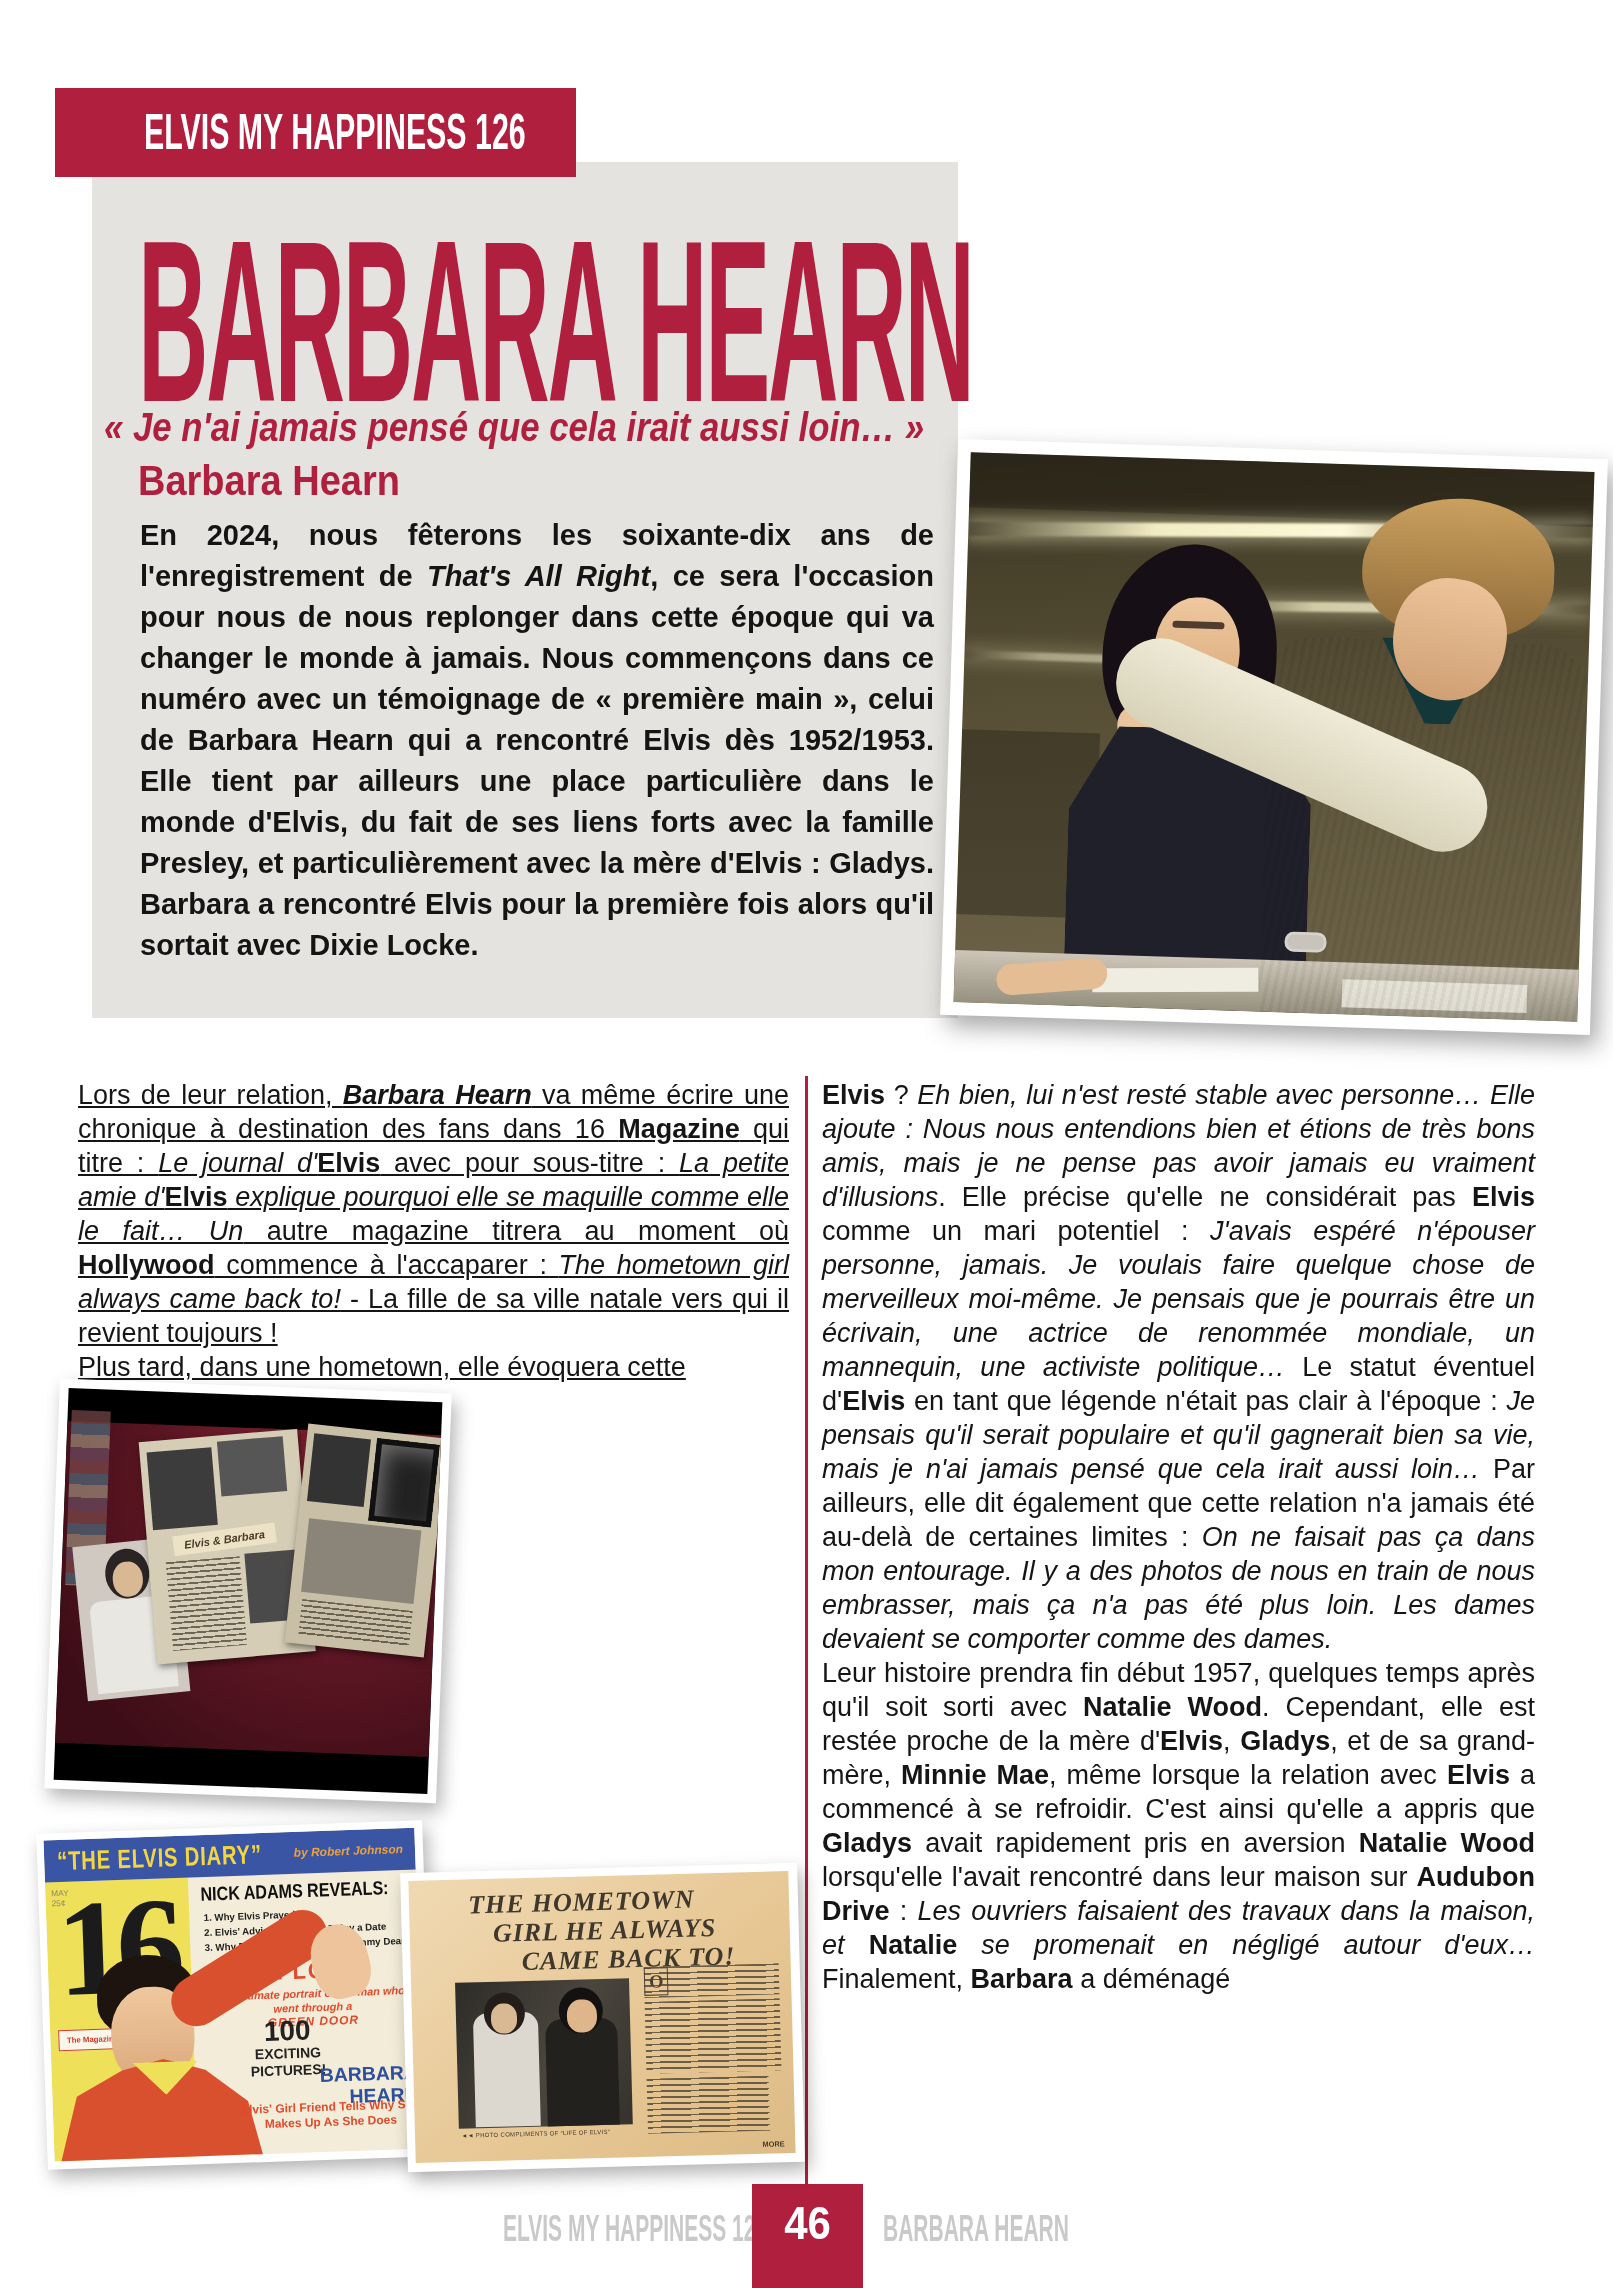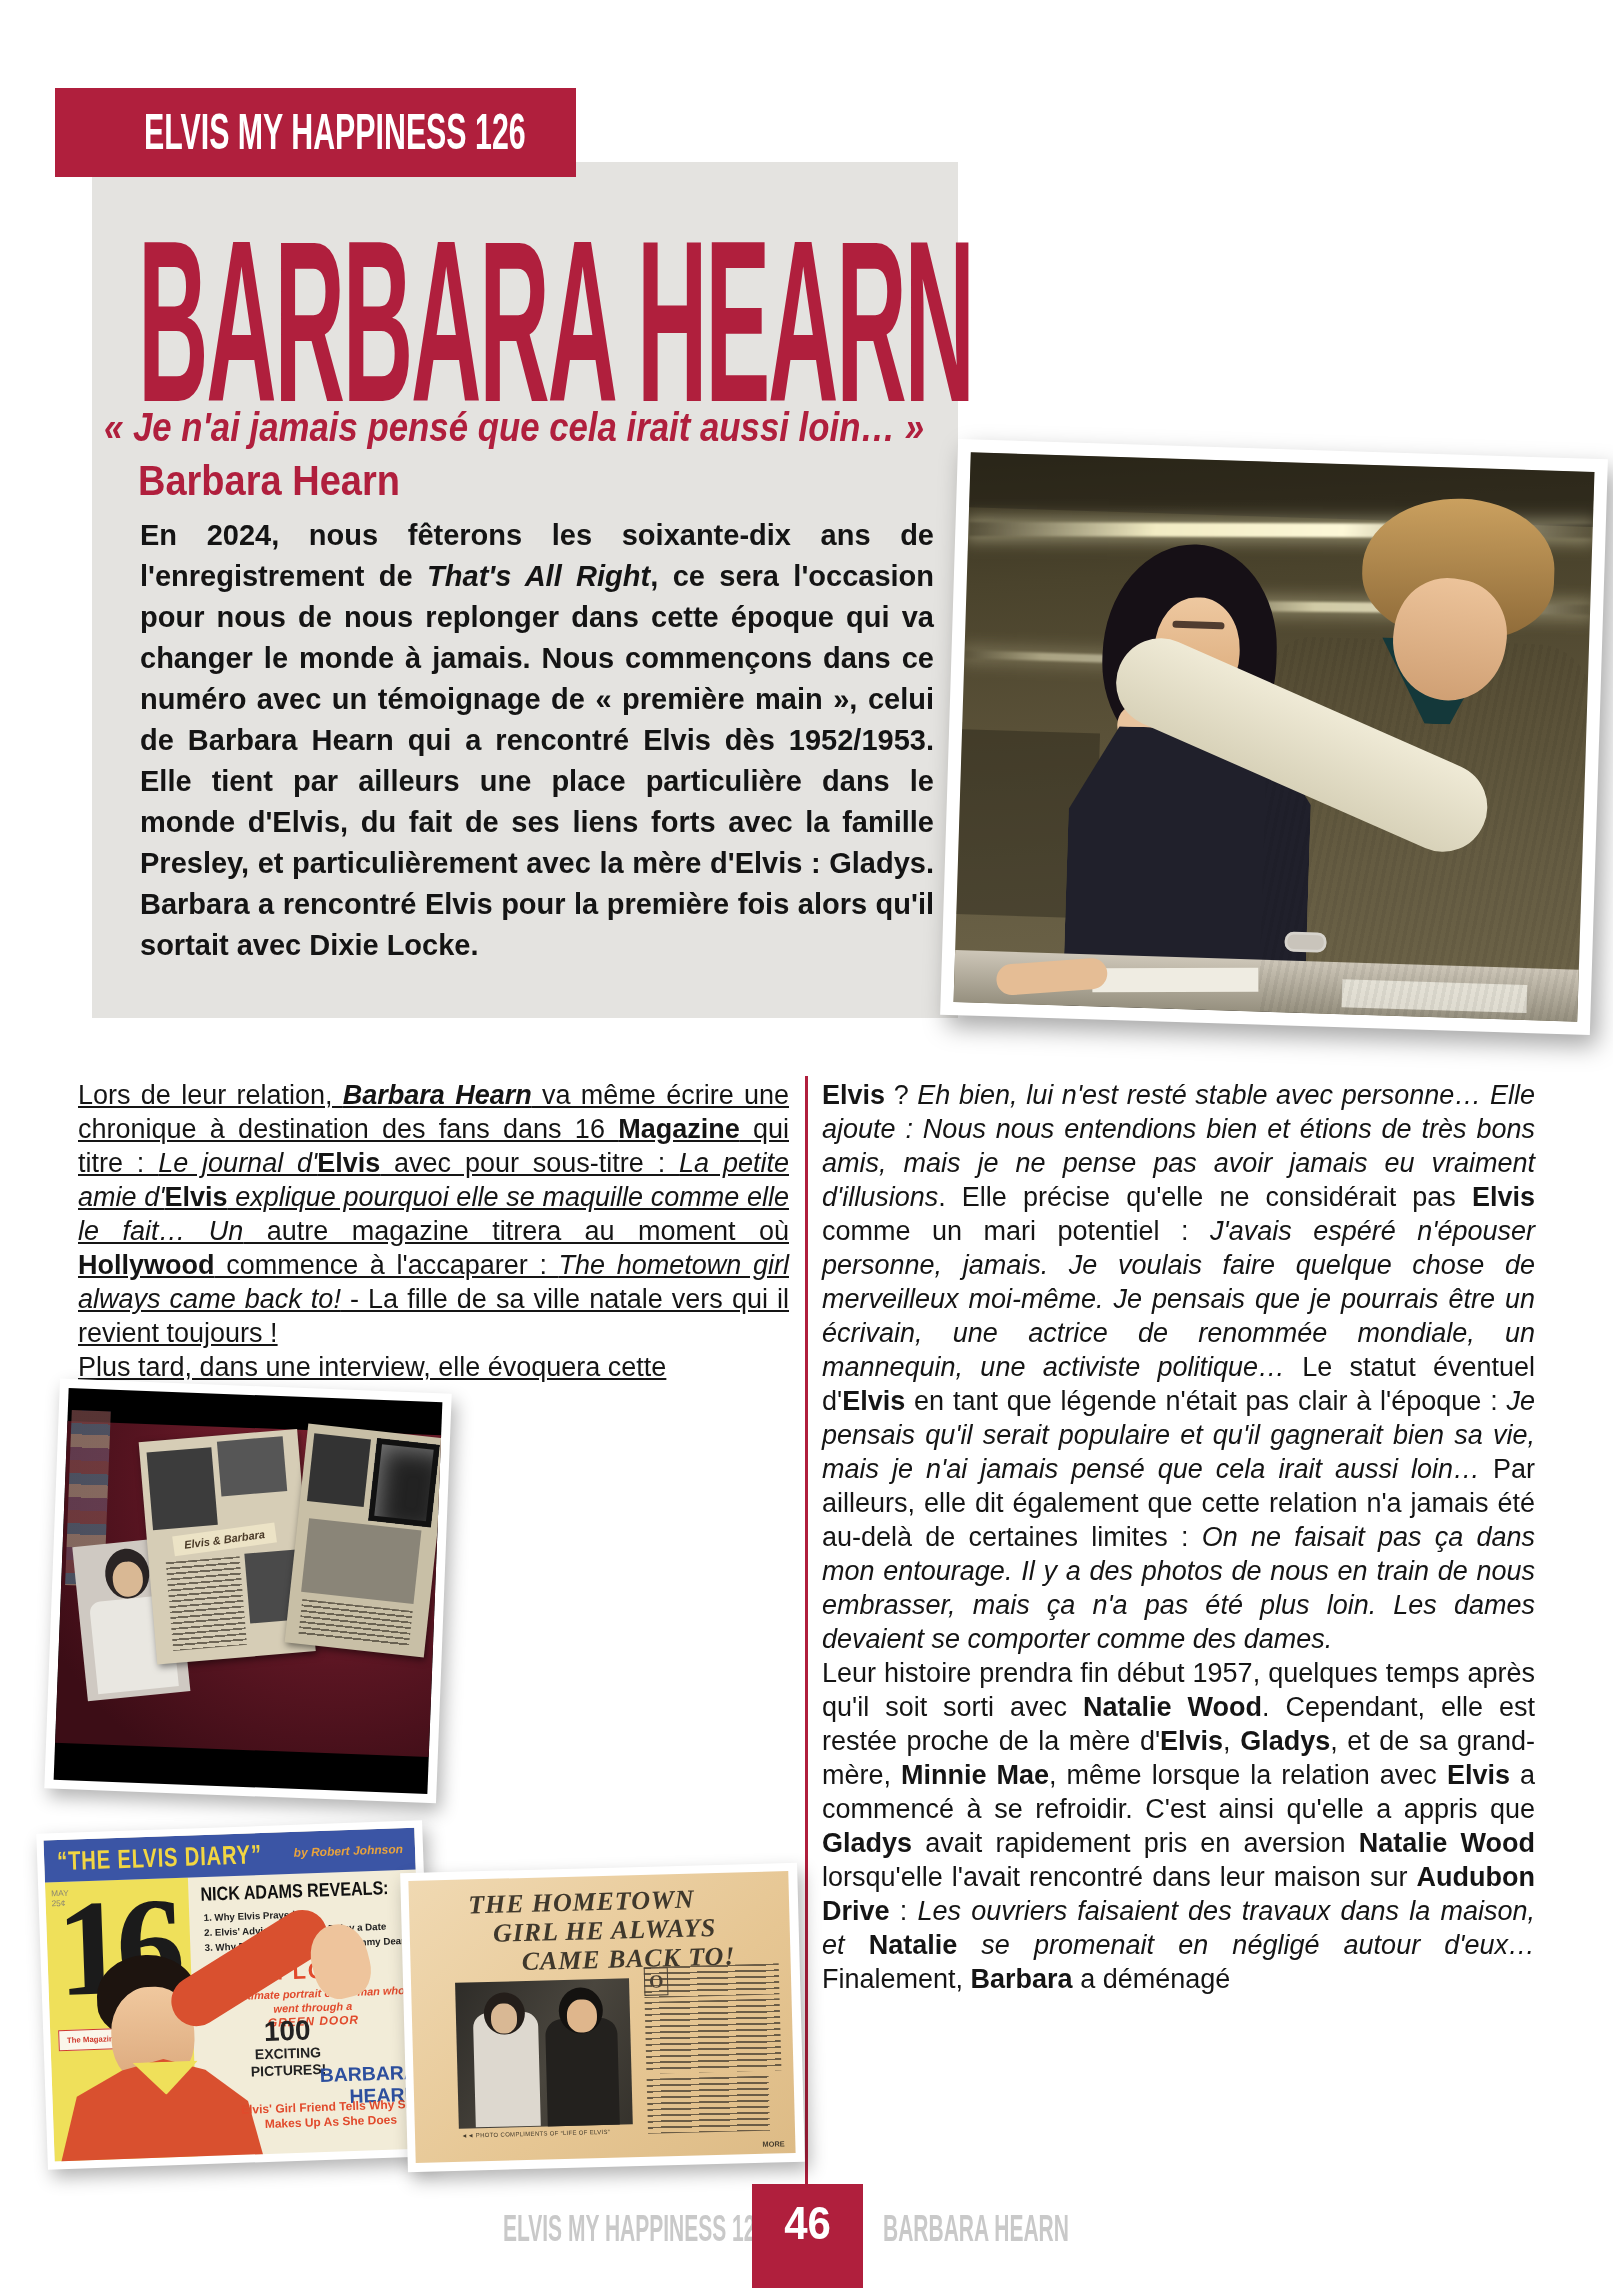--- a/index.html
+++ b/index.html
@@ -195,21 +195,21 @@
       <div class="abs e-collar"></div>
       <div class="abs e-arm rib"></div>
       <div class="abs bracelet"></div>
       <div class="abs e-hair"></div>
       <div class="abs e-face"></div>
     </div>
   </div>
 
   <div class="abs col col-left">
     <p><span>Lors de leur relation, </span><span class="rb ri">Barbara Hearn</span><span> va même écrire une chronique à destination des fans dans 16 </span><span class="rb">Magazine</span><span> qui titre : </span><span class="ri">Le journal d'</span><span class="rb">Elvis</span><span> avec pour sous-titre : </span><span class="ri">La petite amie d'</span><span class="rb">Elvis</span><span class="ri"> explique pourquoi elle se maquille comme elle le fait… Un</span><span> autre magazine titrera au moment où </span><span class="rb">Hollywood</span><span> commence à l'accaparer : </span><span class="ri">The hometown girl always came back to!</span><span> - La fille de sa ville natale vers qui il revient toujours !</span></p>
-    <p><span>Plus tard, dans une interview, elle évoquera cette</span></p>
+    <p><span>Plus tard, dans une hometown, elle évoquera cette</span></p>
     <p class="wrap-right"><span>relation ainsi : </span><span class="ri">Les gens disent parfois qu'</span><span class="rb">Elvis</span><span class="ri"> et moi avons eu une relation stable pendant un an. Je les corrige toujours. Je l'ai été avec </span><span class="rb">Elvis</span><span class="ri"> pendant un an</span><span>. Et</span></p>
   </div>
 
   <div class="abs divider"></div>
 
   <div class="abs col col-right">
     <p><span class="rb">Elvis</span><span> ? </span><span class="ri">Eh bien, lui n'est resté stable avec personne… Elle ajoute : Nous nous entendions bien et étions de très bons amis, mais je ne pense pas avoir jamais eu vraiment d'illusions</span><span>. Elle précise qu'elle ne considérait pas </span><span class="rb">Elvis</span><span> comme un mari potentiel : </span><span class="ri">J'avais espéré n'épouser personne, jamais. Je voulais faire quelque chose de merveilleux moi-même. Je pensais que je pourrais être un écrivain, une actrice de renommée mondiale, un mannequin, une activiste politique…</span><span> Le statut éventuel d'</span><span class="rb">Elvis</span><span> en tant que légende n'était pas clair à l'époque : </span><span class="ri">Je pensais qu'il serait populaire et qu'il gagnerait bien sa vie, mais je n'ai jamais pensé que cela irait aussi loin…</span><span> Par ailleurs, elle dit également que cette relation n'a jamais été au-delà de certaines limites : </span><span class="ri">On ne faisait pas ça dans mon entourage. Il y a des photos de nous en train de nous embrasser, mais ça n'a pas été plus loin. Les dames devaient se comporter comme des dames.</span></p>
     <p><span>Leur histoire prendra fin début 1957, quelques temps après qu'il soit sorti avec </span><span class="rb">Natalie Wood</span><span>. Cependant, elle est restée proche de la mère d'</span><span class="rb">Elvis</span><span>, </span><span class="rb">Gladys</span><span>, et de sa grand-mère, </span><span class="rb">Minnie Mae</span><span>, même lorsque la relation avec </span><span class="rb">Elvis</span><span> a commencé à se refroidir. C'est ainsi qu'elle a appris que </span><span class="rb">Gladys</span><span> avait rapidement pris en aversion </span><span class="rb">Natalie Wood</span><span> lorsqu'elle l'avait rencontré dans leur maison sur </span><span class="rb">Audubon Drive</span><span> : </span><span class="ri">Les ouvriers faisaient des travaux dans la maison, et </span><span class="rb">Natalie</span><span class="ri"> se promenait en négligé autour d'eux…</span><span> Finalement, </span><span class="rb">Barbara</span><span> a déménagé</span></p>
   </div>
 

